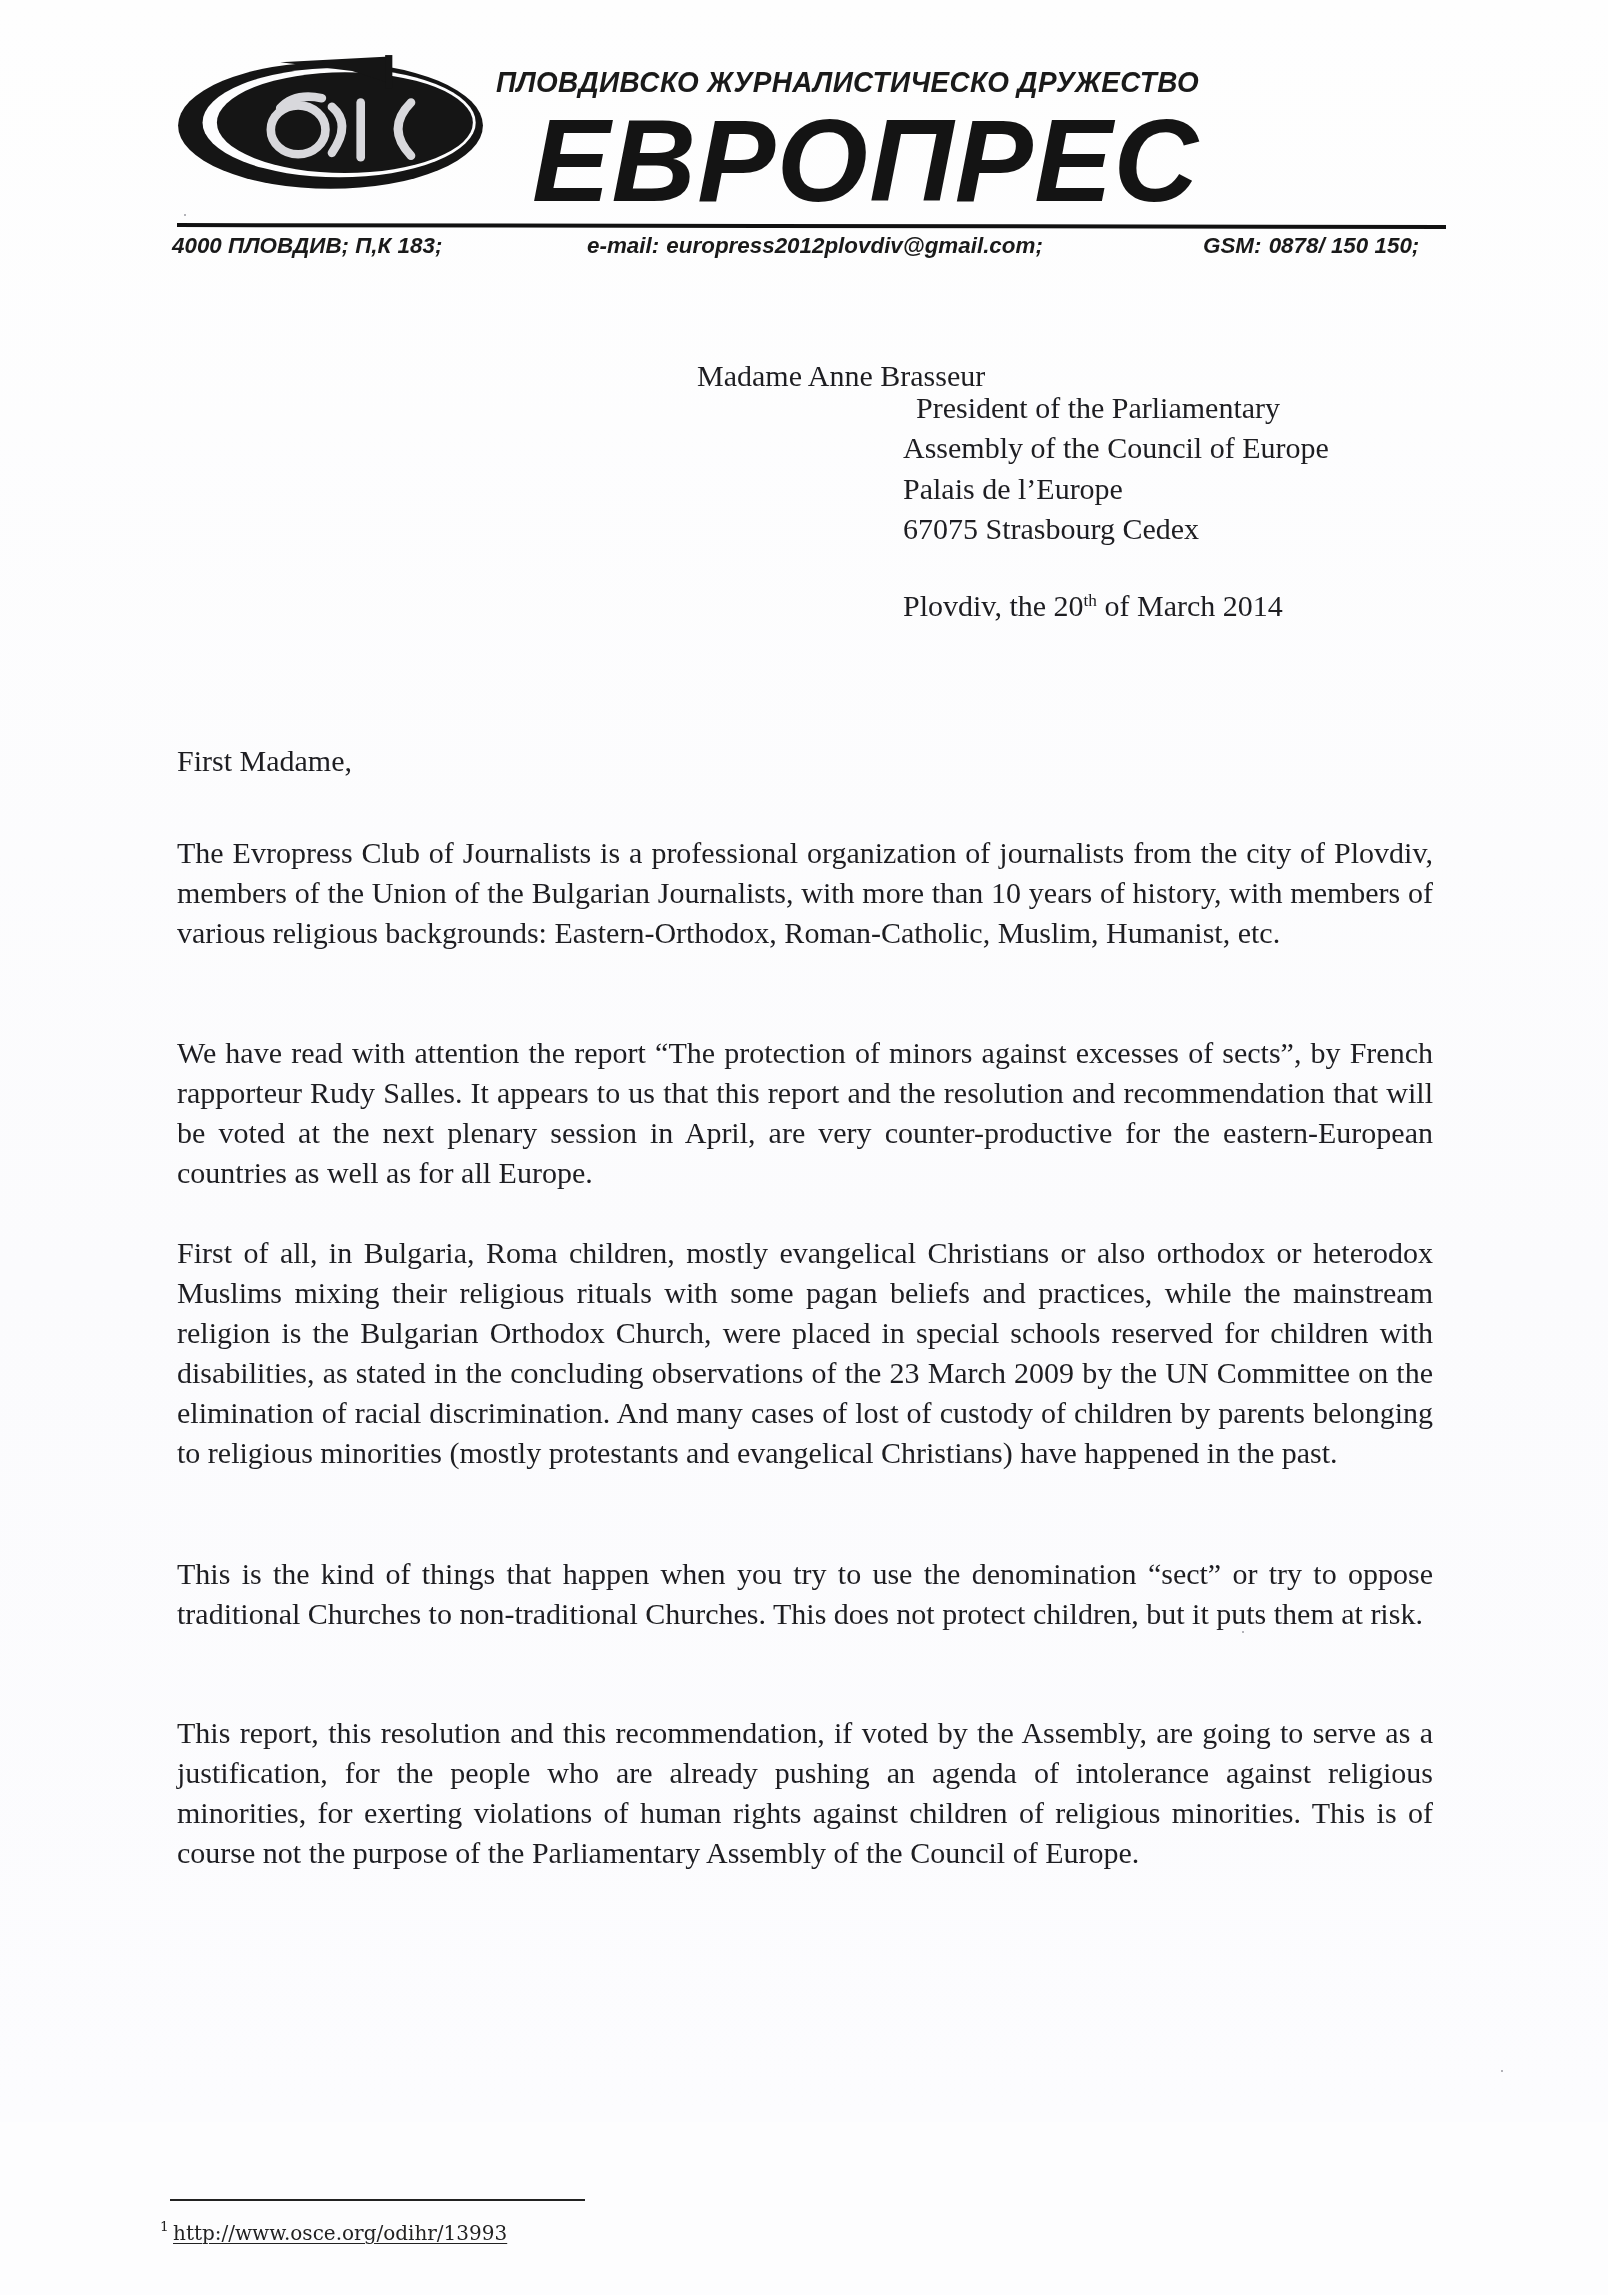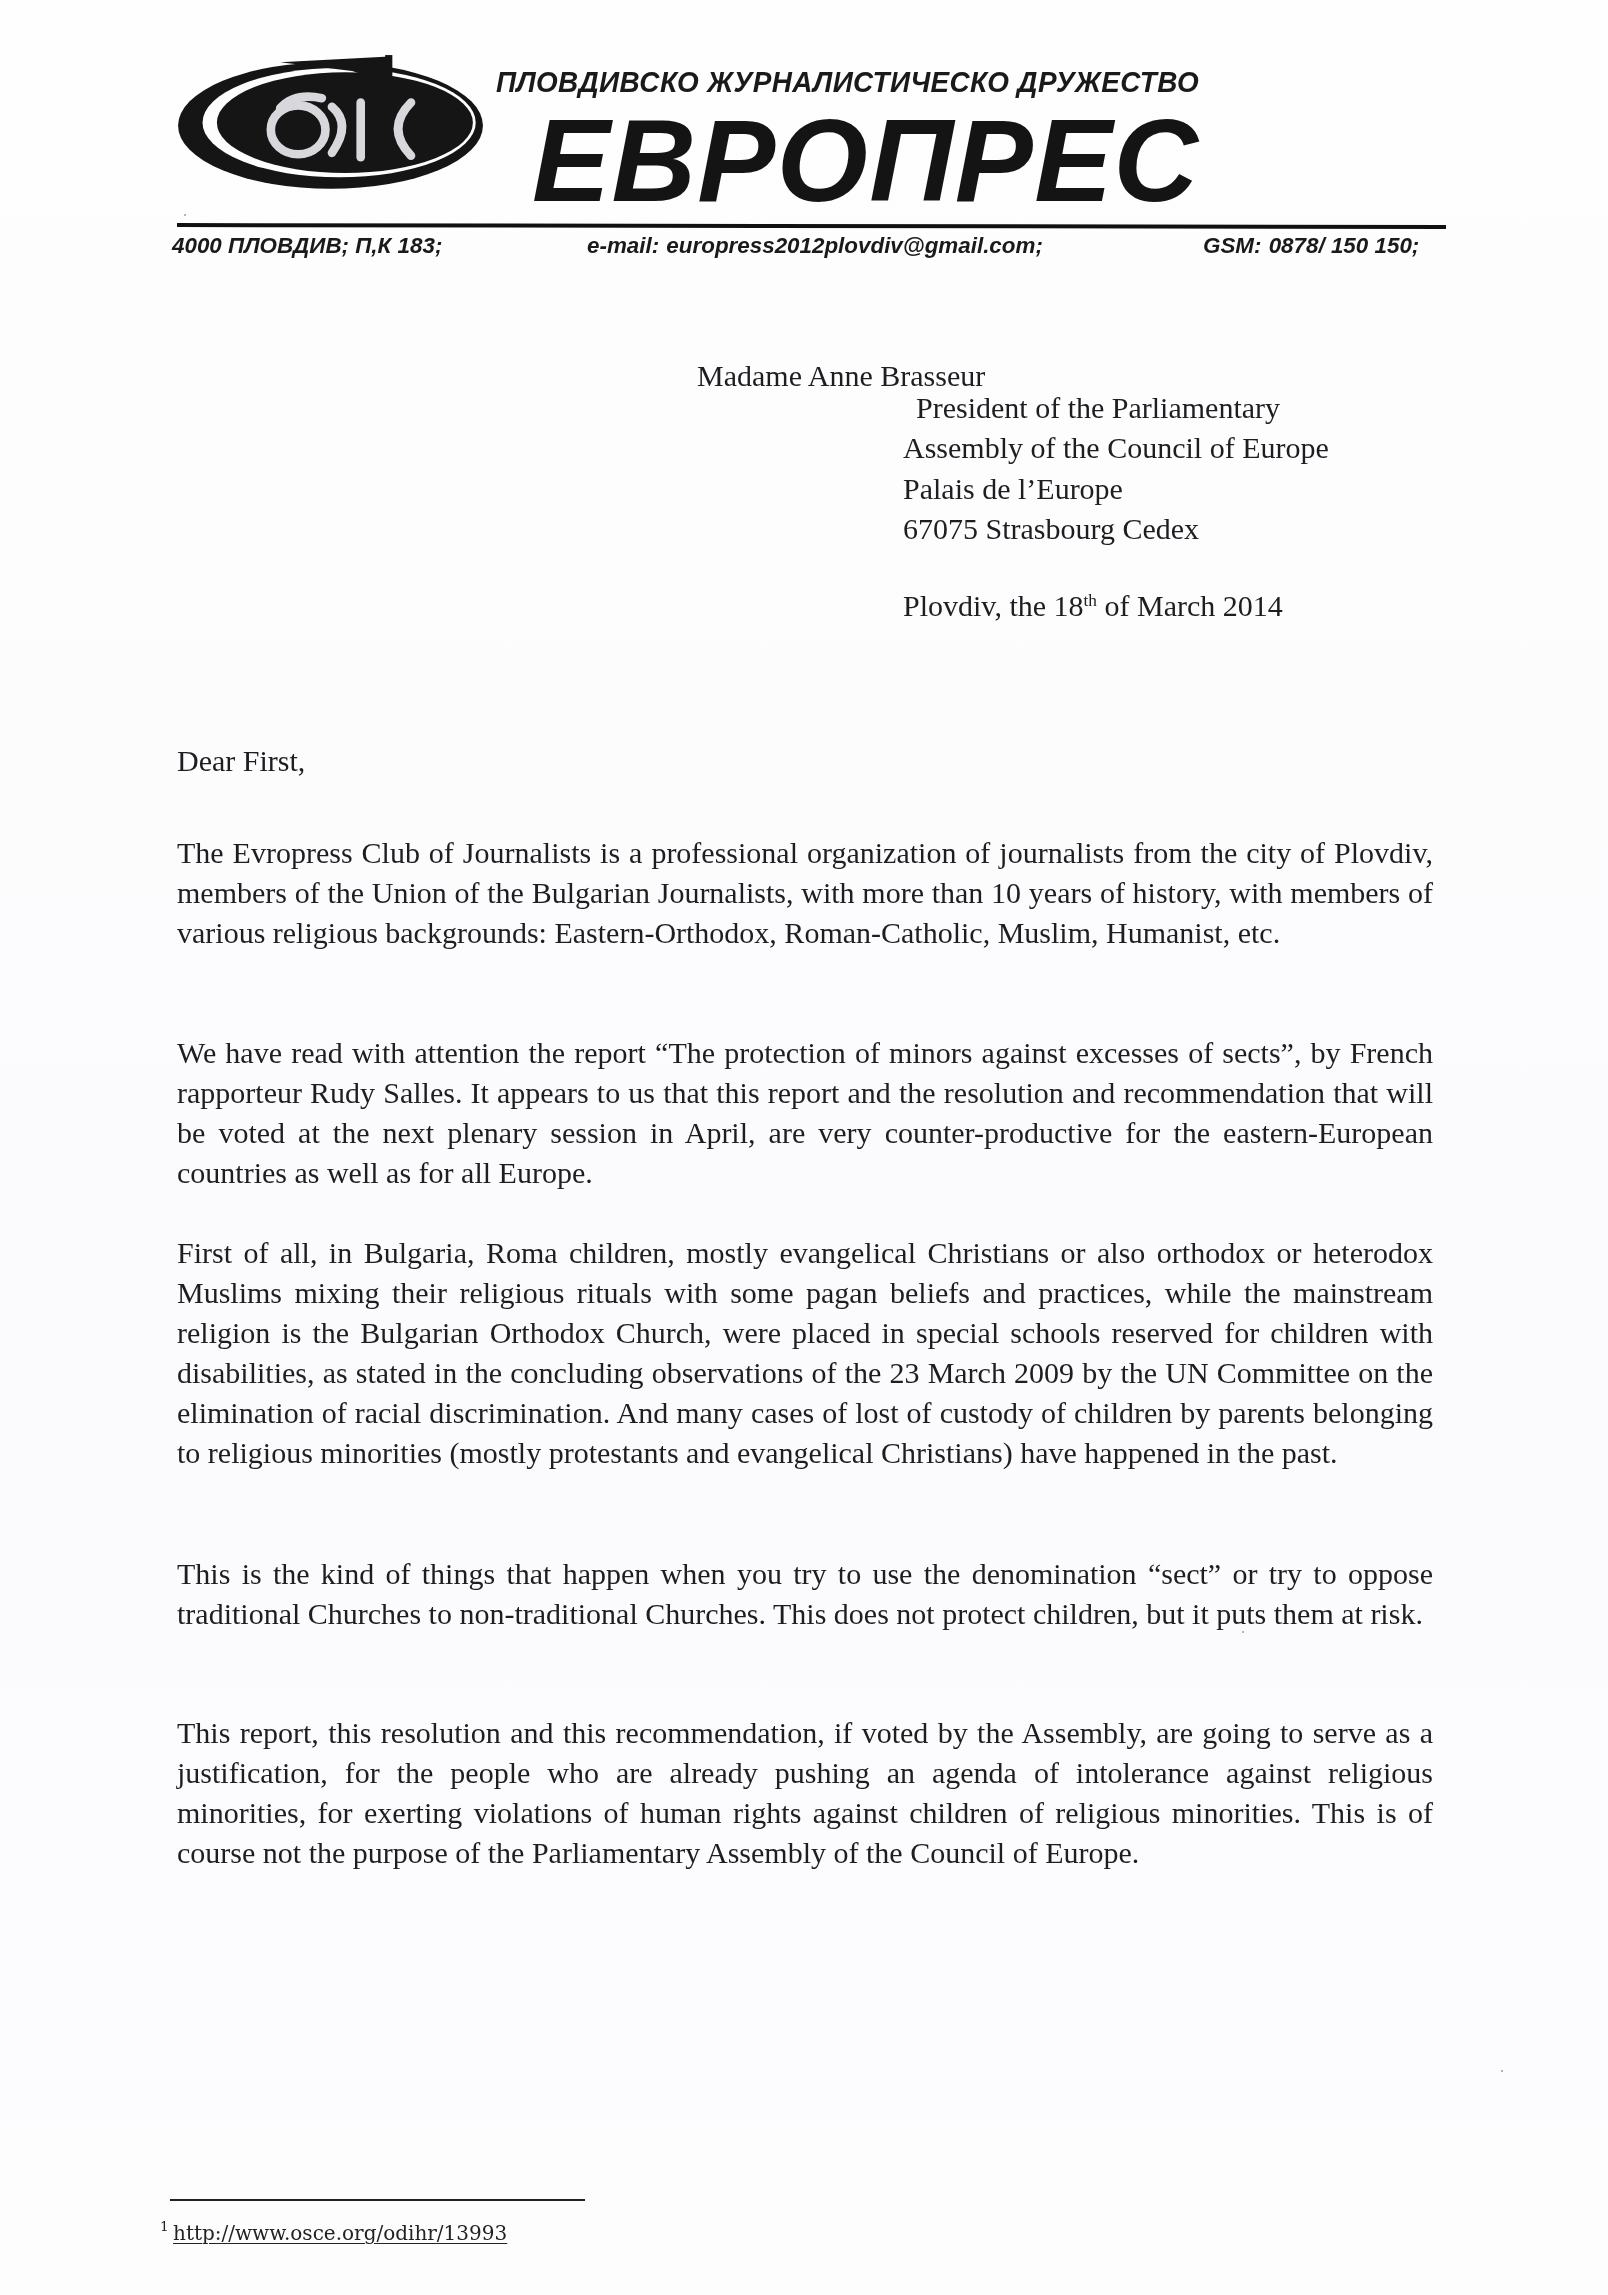--- a/index.html
+++ b/index.html
@@ -180,23 +180,23 @@
   <div class="contact-line contact-gsm">
     <span class="lbl">GSM:</span><span>0878/ 150 150;</span>
   </div>
 
   <div class="serif recipient recipient-name">Madame Anne Brasseur</div>
   <div class="serif recipient recipient-line1">President of the Parliamentary</div>
   <div class="serif recipient recipient-line2">Assembly of the Council of Europe</div>
   <div class="serif recipient recipient-line3">Palais de l’Europe</div>
   <div class="serif recipient recipient-line4">67075 Strasbourg Cedex</div>
 
-  <div class="serif date-line"><span>Plovdiv, the 18</span><sup>th</sup><span> of March 2014</span></div>
-
-  <div class="serif salutation">Dear First,</div>
+  <div class="serif date-line"><span>Plovdiv, the 20</span><sup>th</sup><span> of March 2014</span></div>
+
+  <div class="serif salutation">First Madame,</div>
 
   <p class="serif para p1">The Evropress Club of Journalists is a professional organization of journalists from the city of Plovdiv, members of the Union of the Bulgarian Journalists, with more than 10 years of history, with members of various religious backgrounds: Eastern-Orthodox, Roman-Catholic, Muslim, Humanist, etc.</p>
   <p class="serif para p2">We have read with attention the report “The protection of minors against excesses of sects”, by French rapporteur Rudy Salles. It appears to us that this report and the resolution and recommendation that will be voted at the next plenary session in April, are very counter-productive for the eastern-European countries as well as for all Europe.</p>
   <p class="serif para p3">First of all, in Bulgaria, Roma children, mostly evangelical Christians or also orthodox or heterodox Muslims mixing their religious rituals with some pagan beliefs and practices, while the mainstream religion is the Bulgarian Orthodox Church, were placed in special schools reserved for children with disabilities, as stated in the concluding observations of the 23 March 2009 by the UN Committee on the elimination of racial discrimination. And many cases of lost of custody of children by parents belonging to religious minorities (mostly protestants and evangelical Christians) have happened in the past.</p>
   <p class="serif para p4">This is the kind of things that happen when you try to use the denomination “sect” or try to oppose traditional Churches to non-traditional Churches. This does not protect children, but it puts them at risk.</p>
   <p class="serif para p5">This report, this resolution and this recommendation, if voted by the Assembly, are going to serve as a justification, for the people who are already pushing an agenda of intolerance against religious minorities, for exerting violations of human rights against children of religious minorities. This is of course not the purpose of the Parliamentary Assembly of the Council of Europe.</p>
 
   <div class="fn-rule"></div>
   <div class="footnote"><span class="fn-num">1</span><a>http://www.osce.org/odihr/13993</a></div>
 

